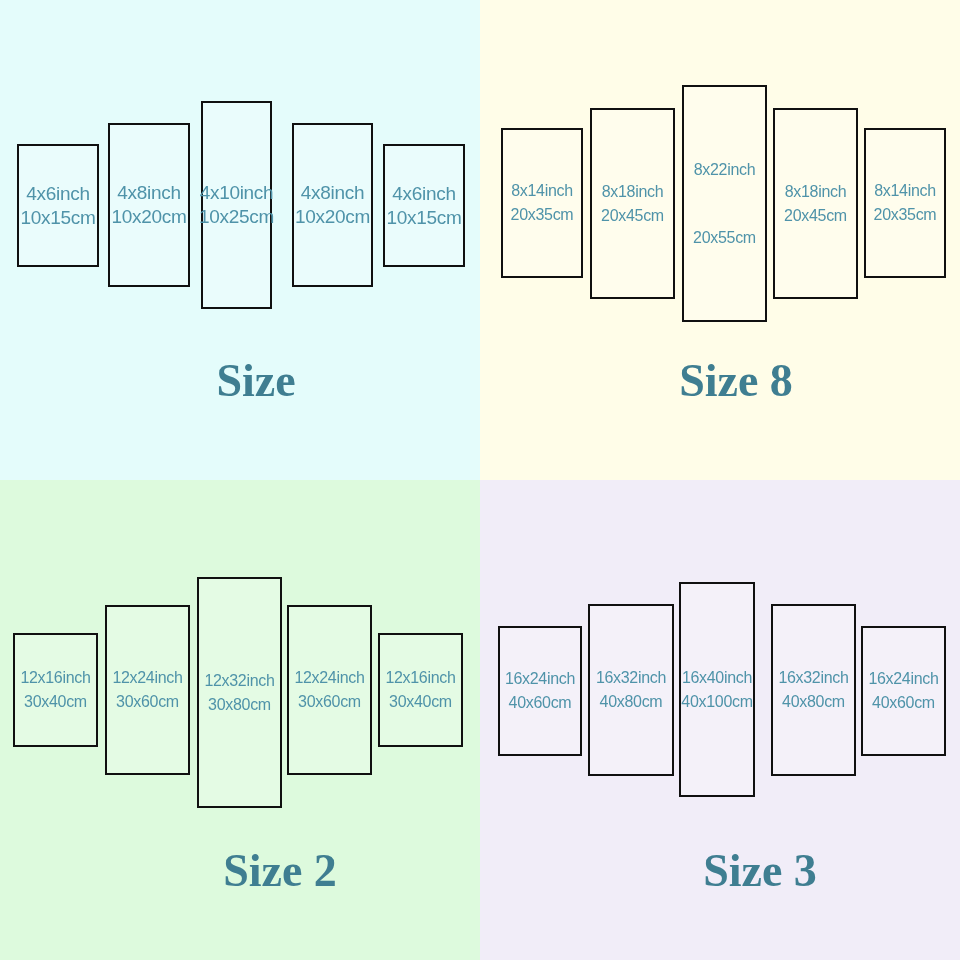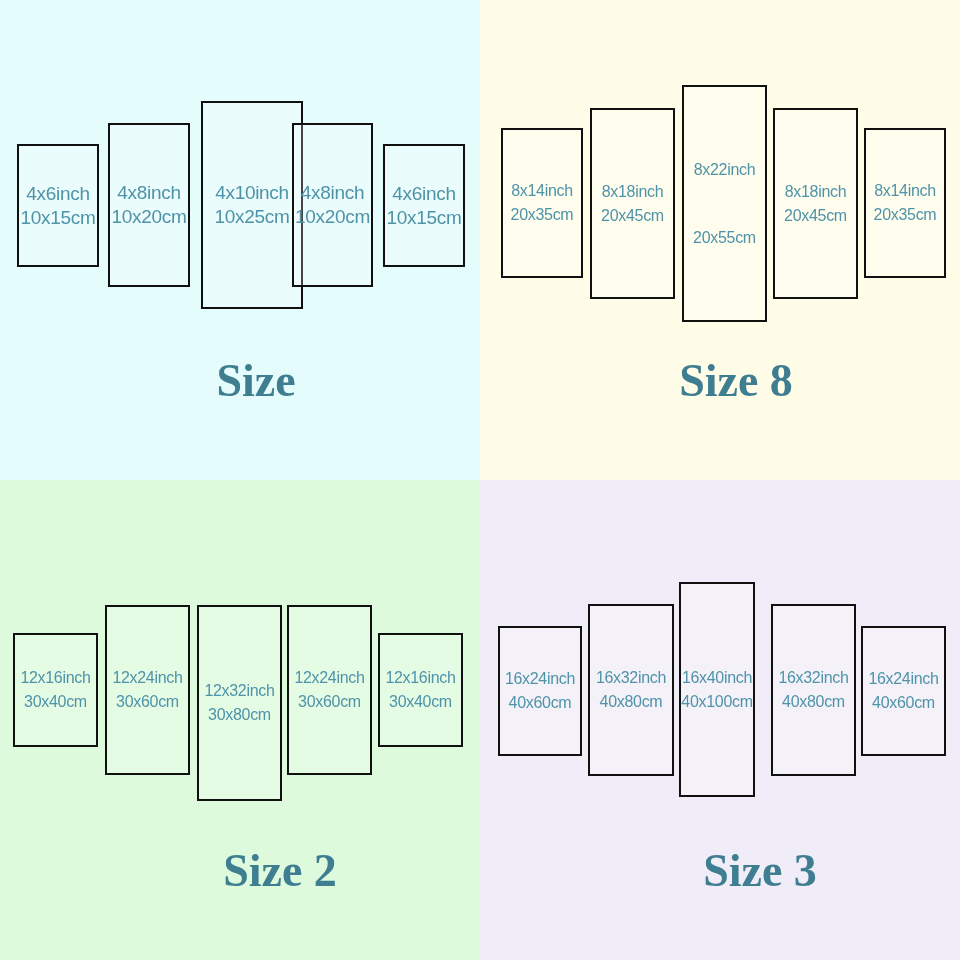--- a/index.html
+++ b/index.html
@@ -49,35 +49,35 @@
     font-size:46px;
     line-height:46px;
     color:var(--title_text,#3f7e91);
   }
   .q0 .size-title,.q1 .size-title{top:342px;}
   .q2 .size-title,.q3 .size-title{top:352px;padding-left:24px;}
 
   
   .q0 .p0{left:17px;top:144px;width:82px;height:123px;}
   .q0 .p1{left:108px;top:123px;width:82px;height:164px;}
-  .q0 .p2{left:201px;top:101px;width:102px;height:208px;}
+  .q0 .p2{left:201px;top:101px;width:71px;height:208px;}
   .q0 .p3{left:292px;top:123px;width:81px;height:164px;}
   .q0 .p4{left:383px;top:144px;width:82px;height:123px;}
 
   
   .q1 .p0{left:21px;top:128px;width:82px;height:150px;}
   .q1 .p1{left:110px;top:108px;width:85px;height:191px;}
   .q1 .p2{left:202px;top:85px;width:85px;height:237px;gap:44px;}
   .q1 .p3{left:293px;top:108px;width:85px;height:191px;}
   .q1 .p4{left:384px;top:128px;width:82px;height:150px;}
 
   
   .q2 .p0{left:13px;top:153px;width:85px;height:114px;}
   .q2 .p1{left:105px;top:125px;width:85px;height:170px;}
-  .q2 .p2{left:197px;top:97px;width:85px;height:196px;margin-top:28px;}
+  .q2 .p2{left:197px;top:97px;width:85px;height:231px;}
   .q2 .p3{left:287px;top:125px;width:85px;height:170px;}
   .q2 .p4{left:378px;top:153px;width:85px;height:114px;}
 
   
   .q3 .p0{left:18px;top:146px;width:84px;height:130px;}
   .q3 .p1{left:108px;top:124px;width:86px;height:172px;}
   .q3 .p2{left:199px;top:102px;width:76px;height:215px;}
   .q3 .p3{left:291px;top:124px;width:85px;height:172px;}
   .q3 .p4{left:381px;top:146px;width:85px;height:130px;}
 </style>

